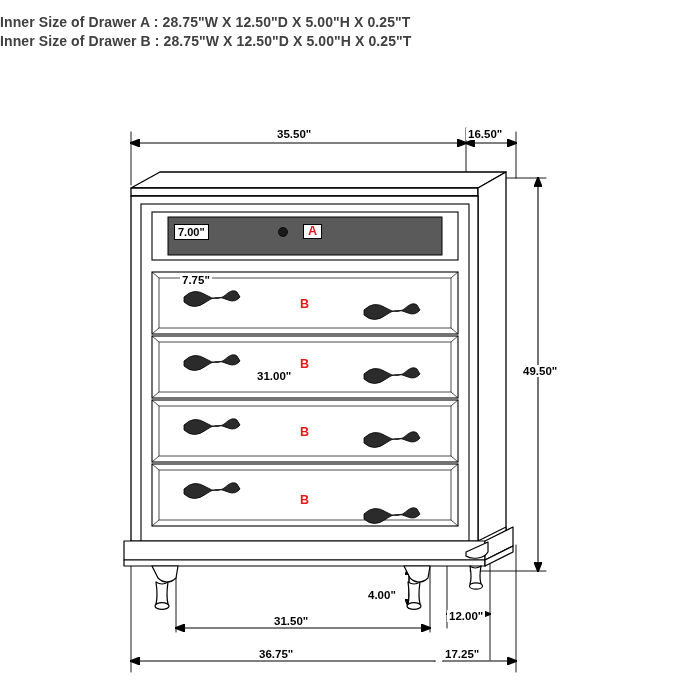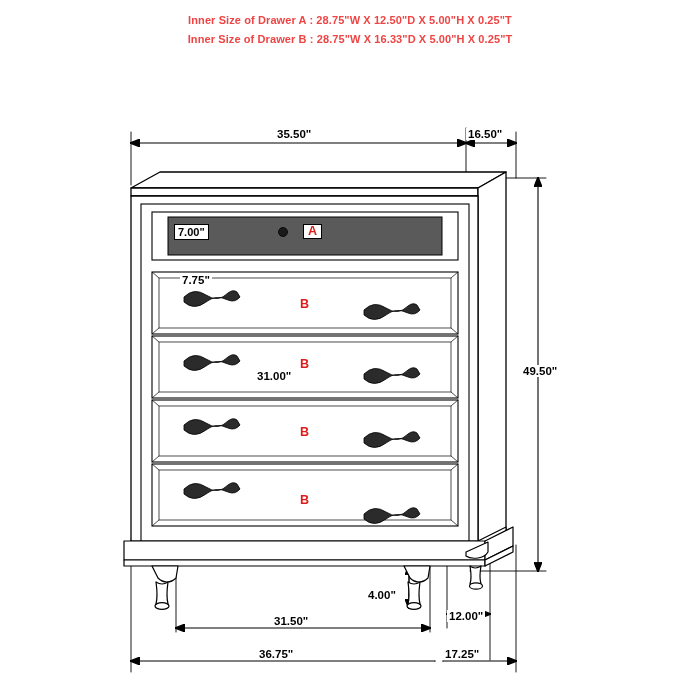--- a/index.html
+++ b/index.html
@@ -11,24 +11,24 @@
   }
   #stage {
     position: relative;
     width: 700px; height: 700px;
     overflow: hidden;
     background: #fff;
   }
   .header-line {
     position: absolute;
     left: 0; width: 700px;
-    text-align: center;
+    text-align: left;
     font-weight: bold;
-    font-size: 11px;
-    color: #ef4444;
+    font-size: 14px;
+    color: #404040;
     letter-spacing: 0.1px;
   }
   #hdr1 { top: 14px; }
   #hdr2 { top: 33px; }
 
   svg#diagram {
     position: absolute;
     left: 0; top: 0;
     width: 700px; height: 700px;
   }
@@ -60,21 +60,21 @@
     padding: 0px 4px;
     line-height: 13px;
   }
 </style>
 </head>
 <body>
 
 <div id="stage">
 
   <div class="header-line" id="hdr1">Inner Size of Drawer A : 28.75"W X 12.50"D X 5.00"H X  0.25"T</div>
-  <div class="header-line" id="hdr2">Inner Size of Drawer B : 28.75"W X 16.33"D X 5.00"H X  0.25"T</div>
+  <div class="header-line" id="hdr2">Inner Size of Drawer B : 28.75"W X 12.50"D X 5.00"H X  0.25"T</div>
 
   <svg id="diagram" viewBox="0 0 700 700">
     <g fill="none" stroke="#000" stroke-width="1.2" stroke-linejoin="round" stroke-linecap="round">
 
       <g stroke-width="0.9">
 
         <line x1="131" y1="132" x2="131" y2="185"></line>
         <line x1="466" y1="128" x2="466" y2="180"></line>
         <line x1="516" y1="132" x2="516" y2="178"></line>
 

